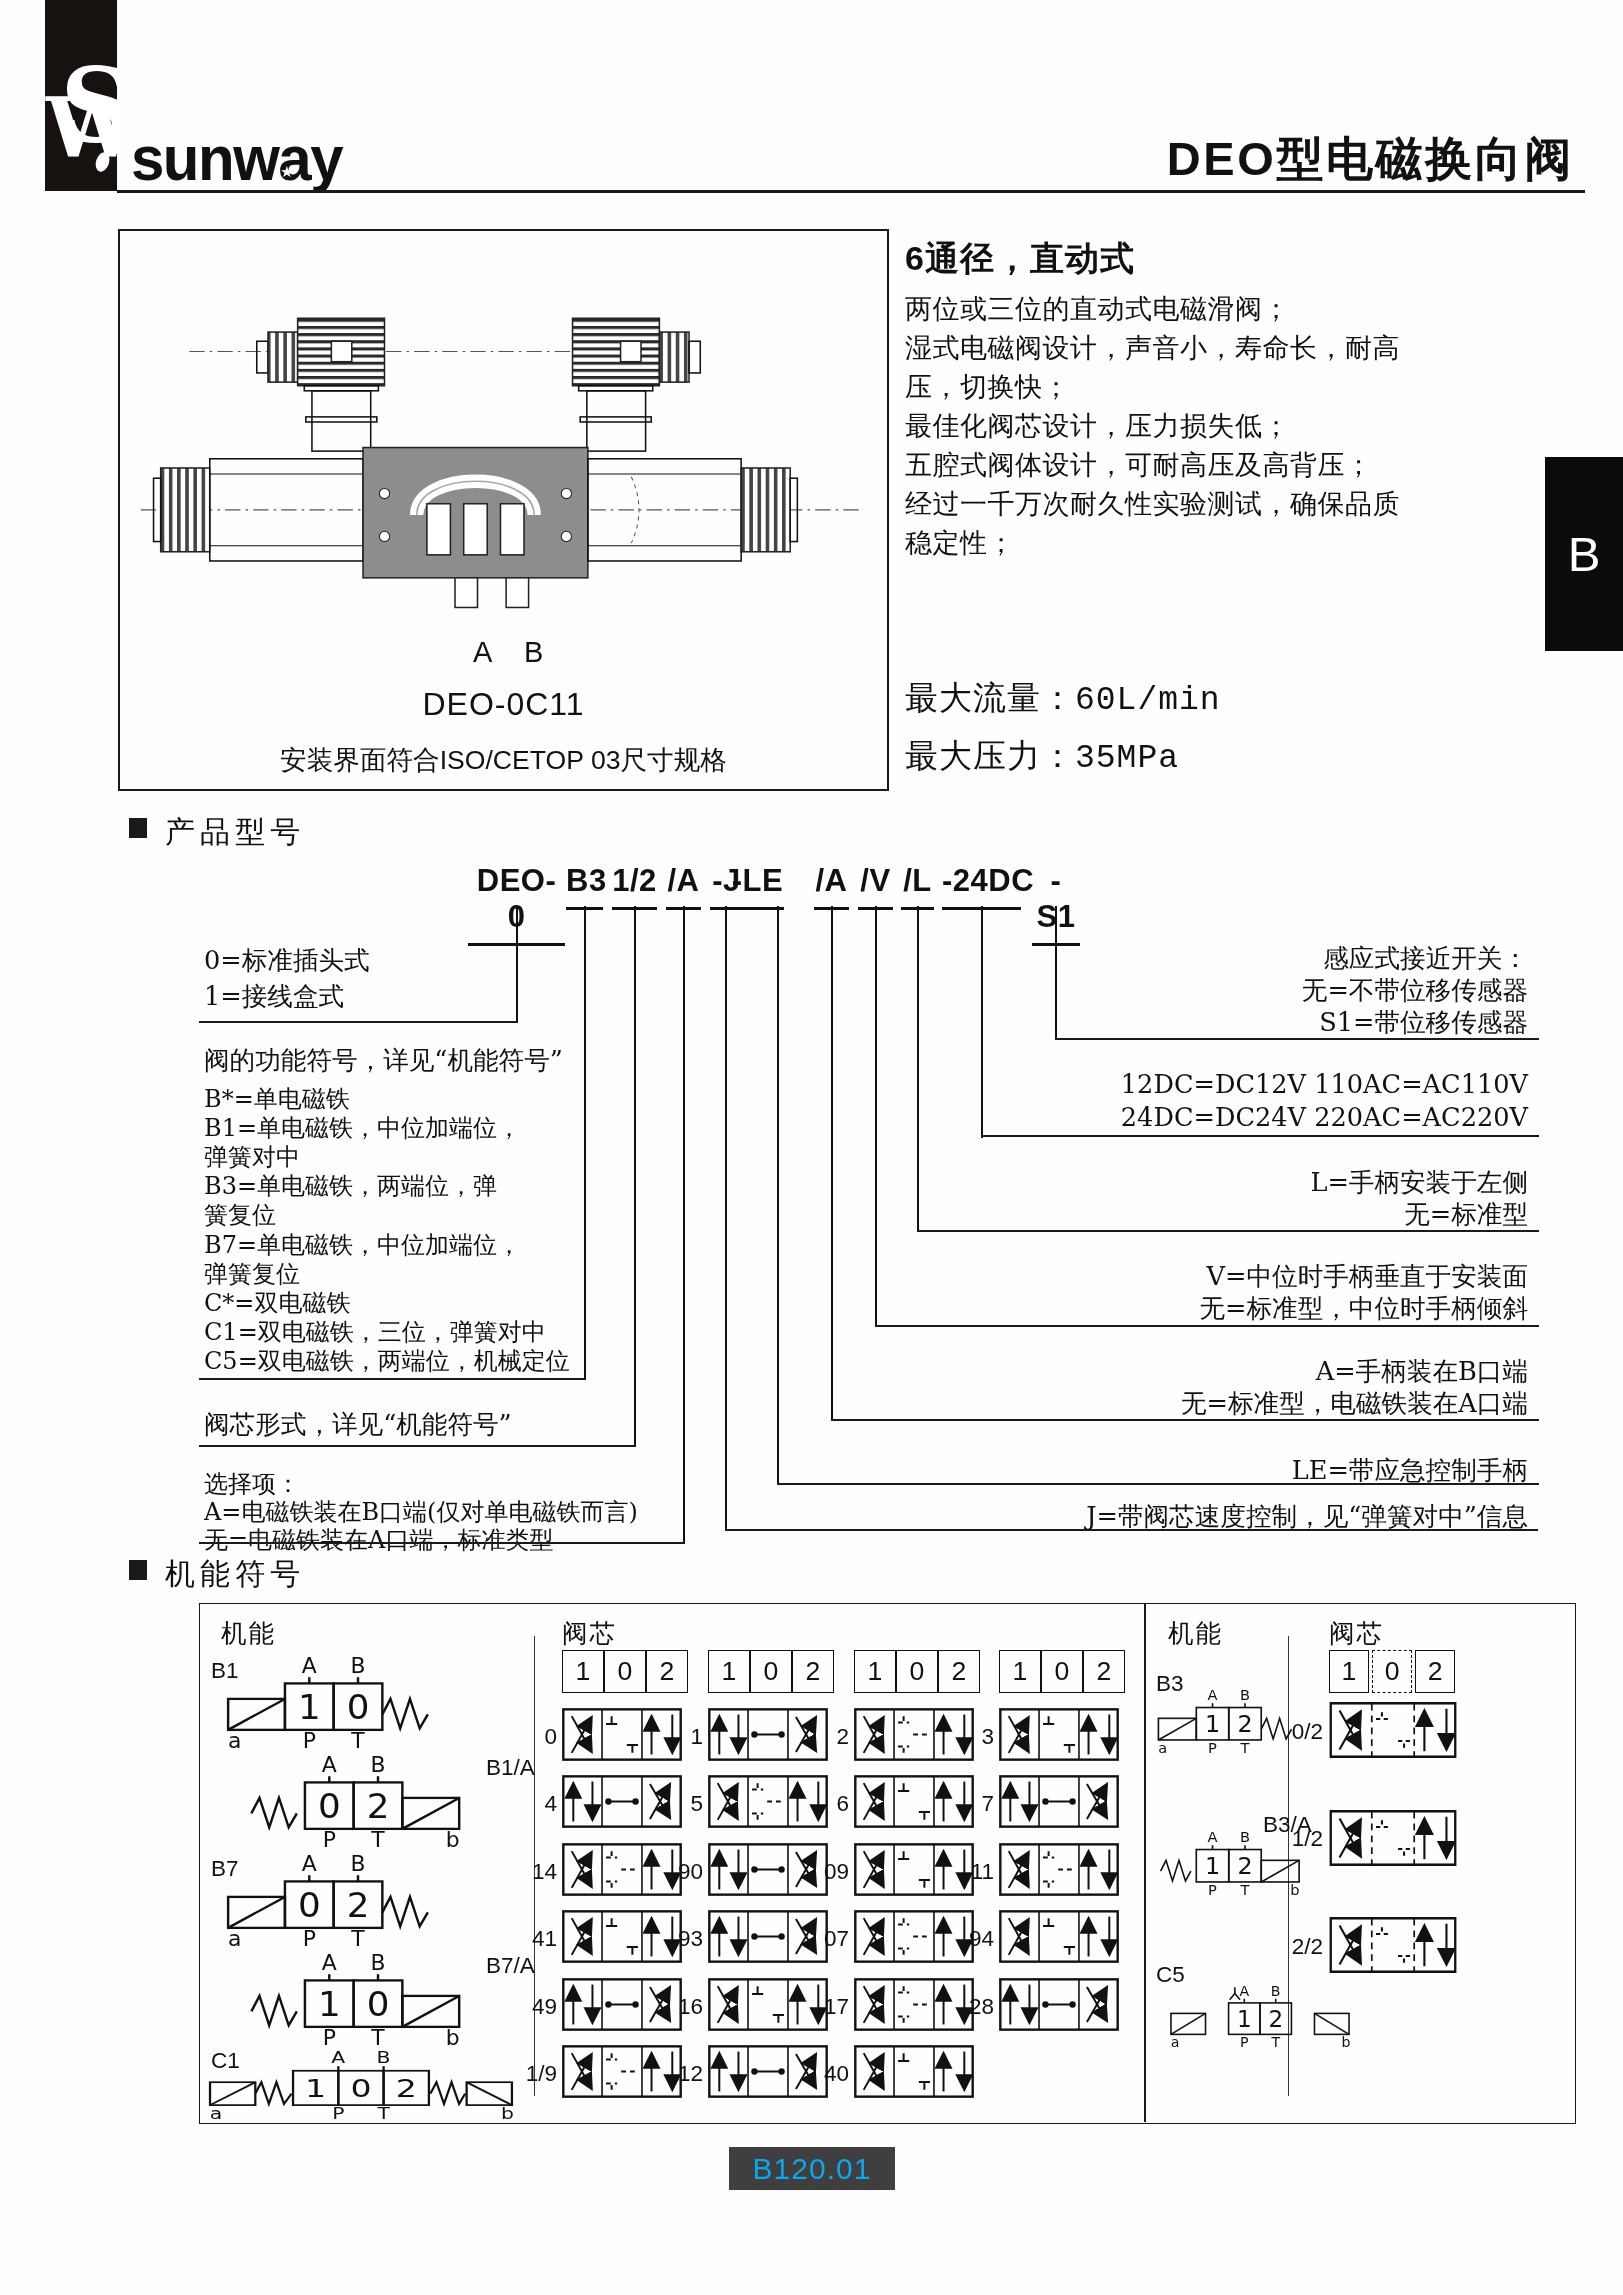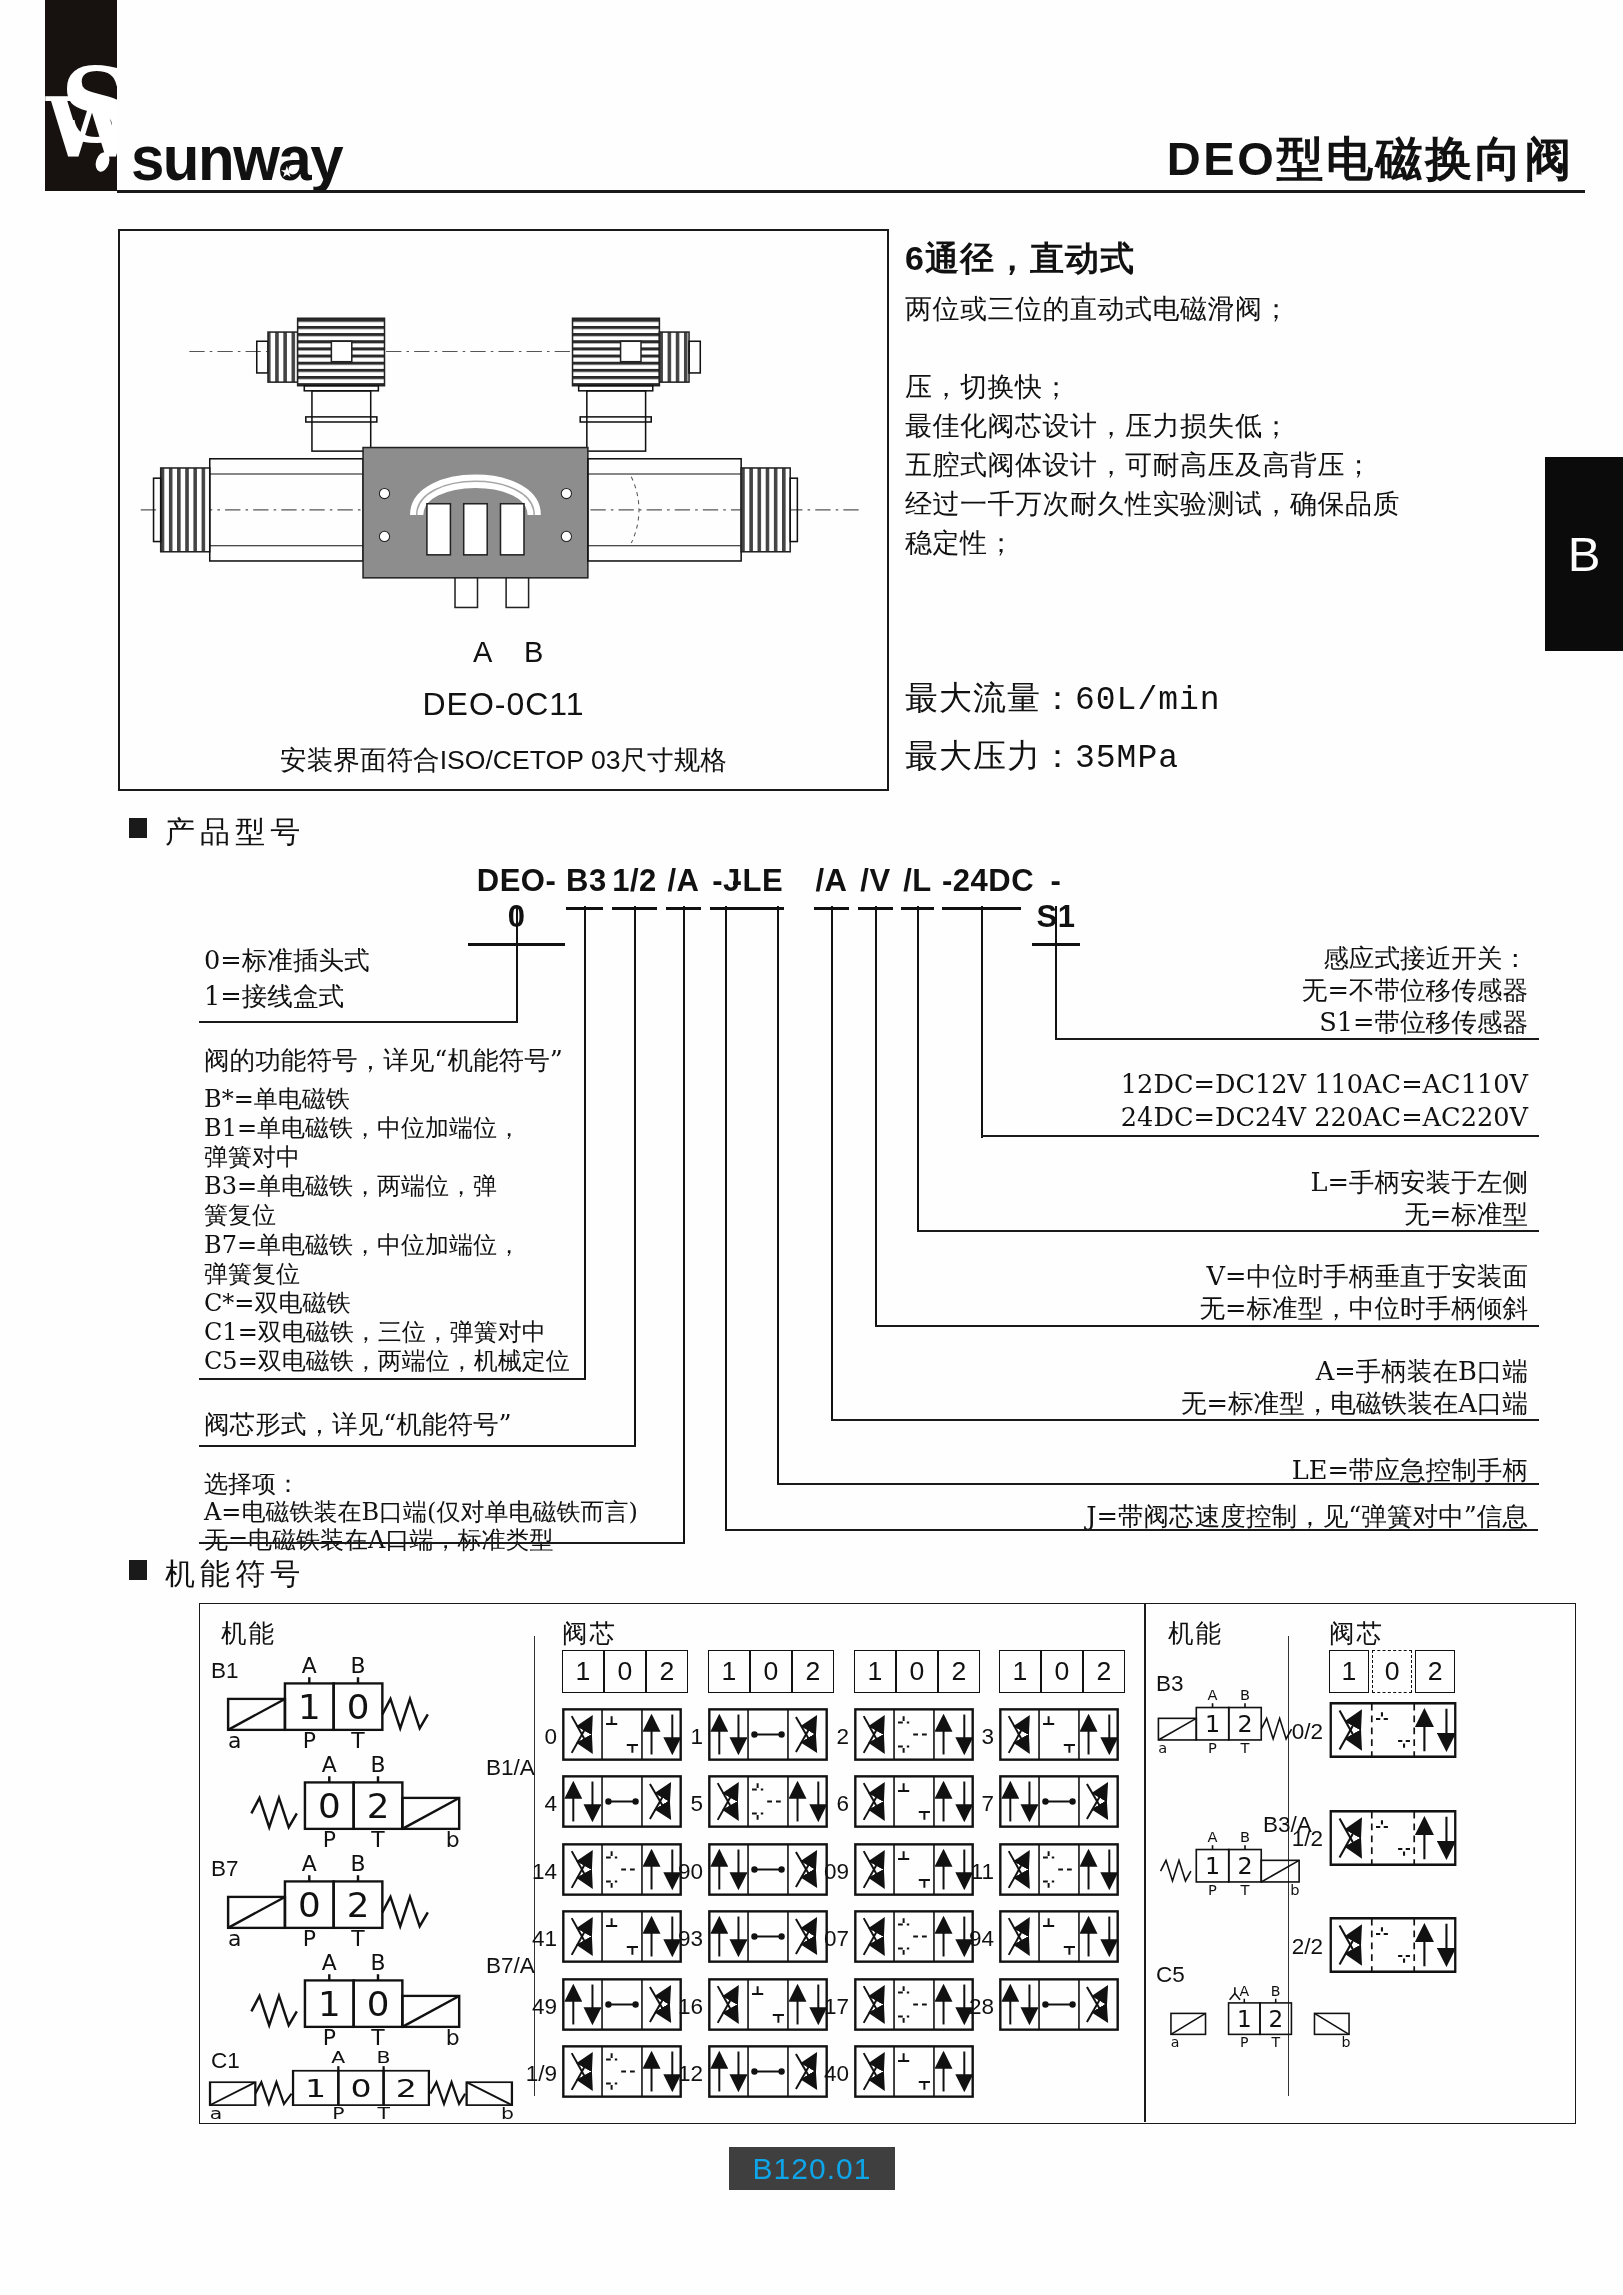--- a/index.html
+++ b/index.html
@@ -135,20 +135,21 @@
       <rect x="1296" y="368" width="14" height="124" class="st"></rect>
     </svg>
     <span class="pb-port" style="left:353px;top:405px;">A</span>
     <span class="pb-port" style="left:404px;top:405px;">B</span>
     <div class="pb-model">DEO-0C11</div>
     <div class="pb-caption">安装界面符合ISO/CETOP 03尺寸规格</div>
   </div>
 
   <div class="intro-h">6通径，直动式</div>
   <div class="intro-line" style="top:291px;">两位或三位的直动式电磁滑阀；</div>
+  <div class="intro-line" style="top:330px;">湿式电磁阀设计，声音小，寿命长，耐高</div>
   <div class="intro-line" style="top:369px;">压，切换快；</div>
   <div class="intro-line" style="top:408px;">最佳化阀芯设计，压力损失低；</div>
   <div class="intro-line" style="top:447px;">五腔式阀体设计，可耐高压及高背压；</div>
   <div class="intro-line" style="top:486px;">经过一千万次耐久性实验测试，确保品质</div>
   <div class="intro-line" style="top:525px;">稳定性；</div>
   <div class="spec" style="top:676px;">最大流量：60L/min</div>
   <div class="spec" style="top:734px;">最大压力：35MPa</div>
 
   <div class="sec-bullet" style="left:129px;top:818px;"></div>
   <div class="sec-title" style="left:165px;top:812px;">产品型号</div>

